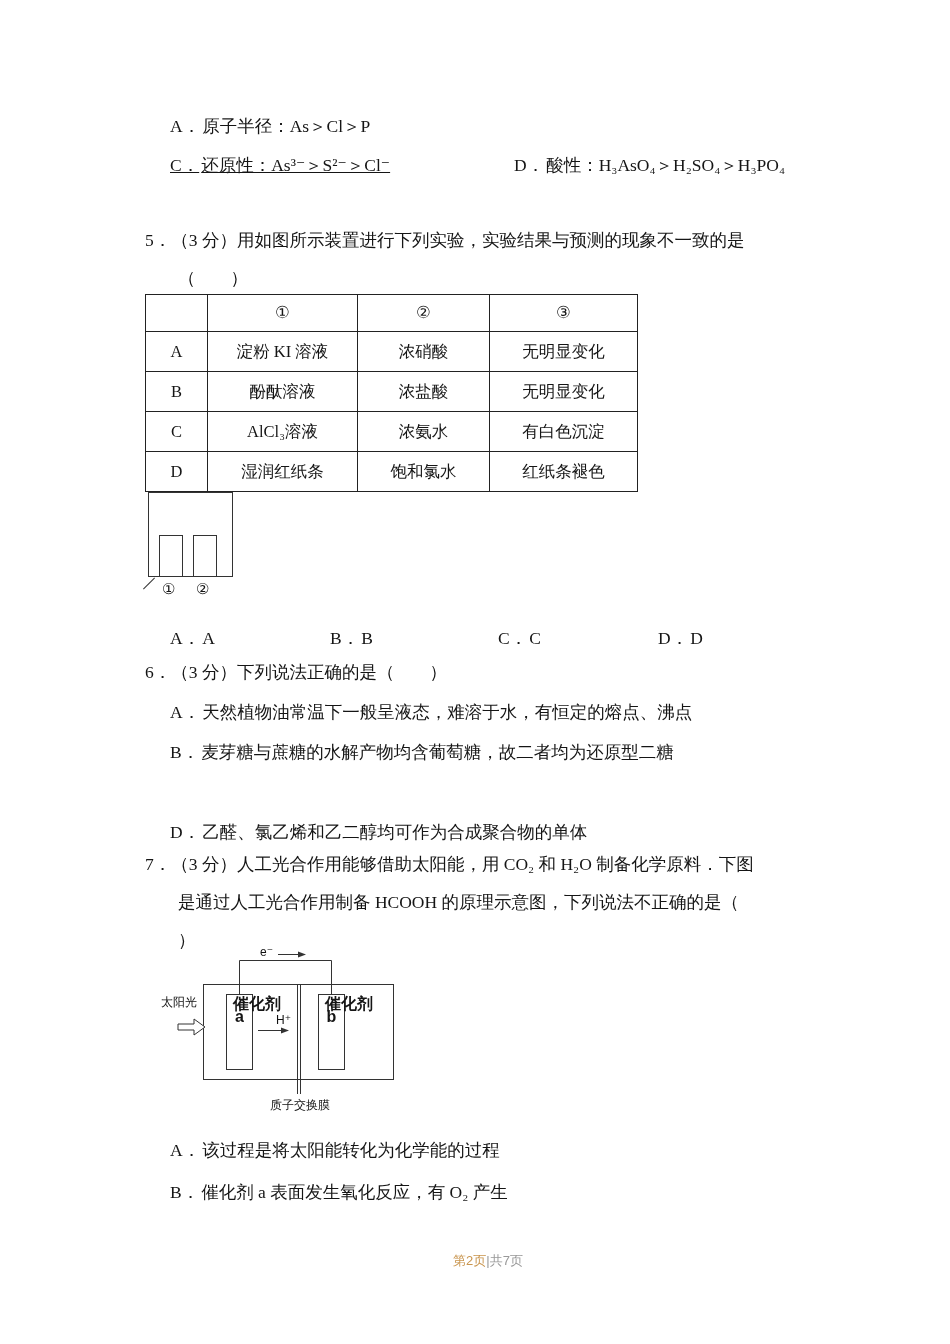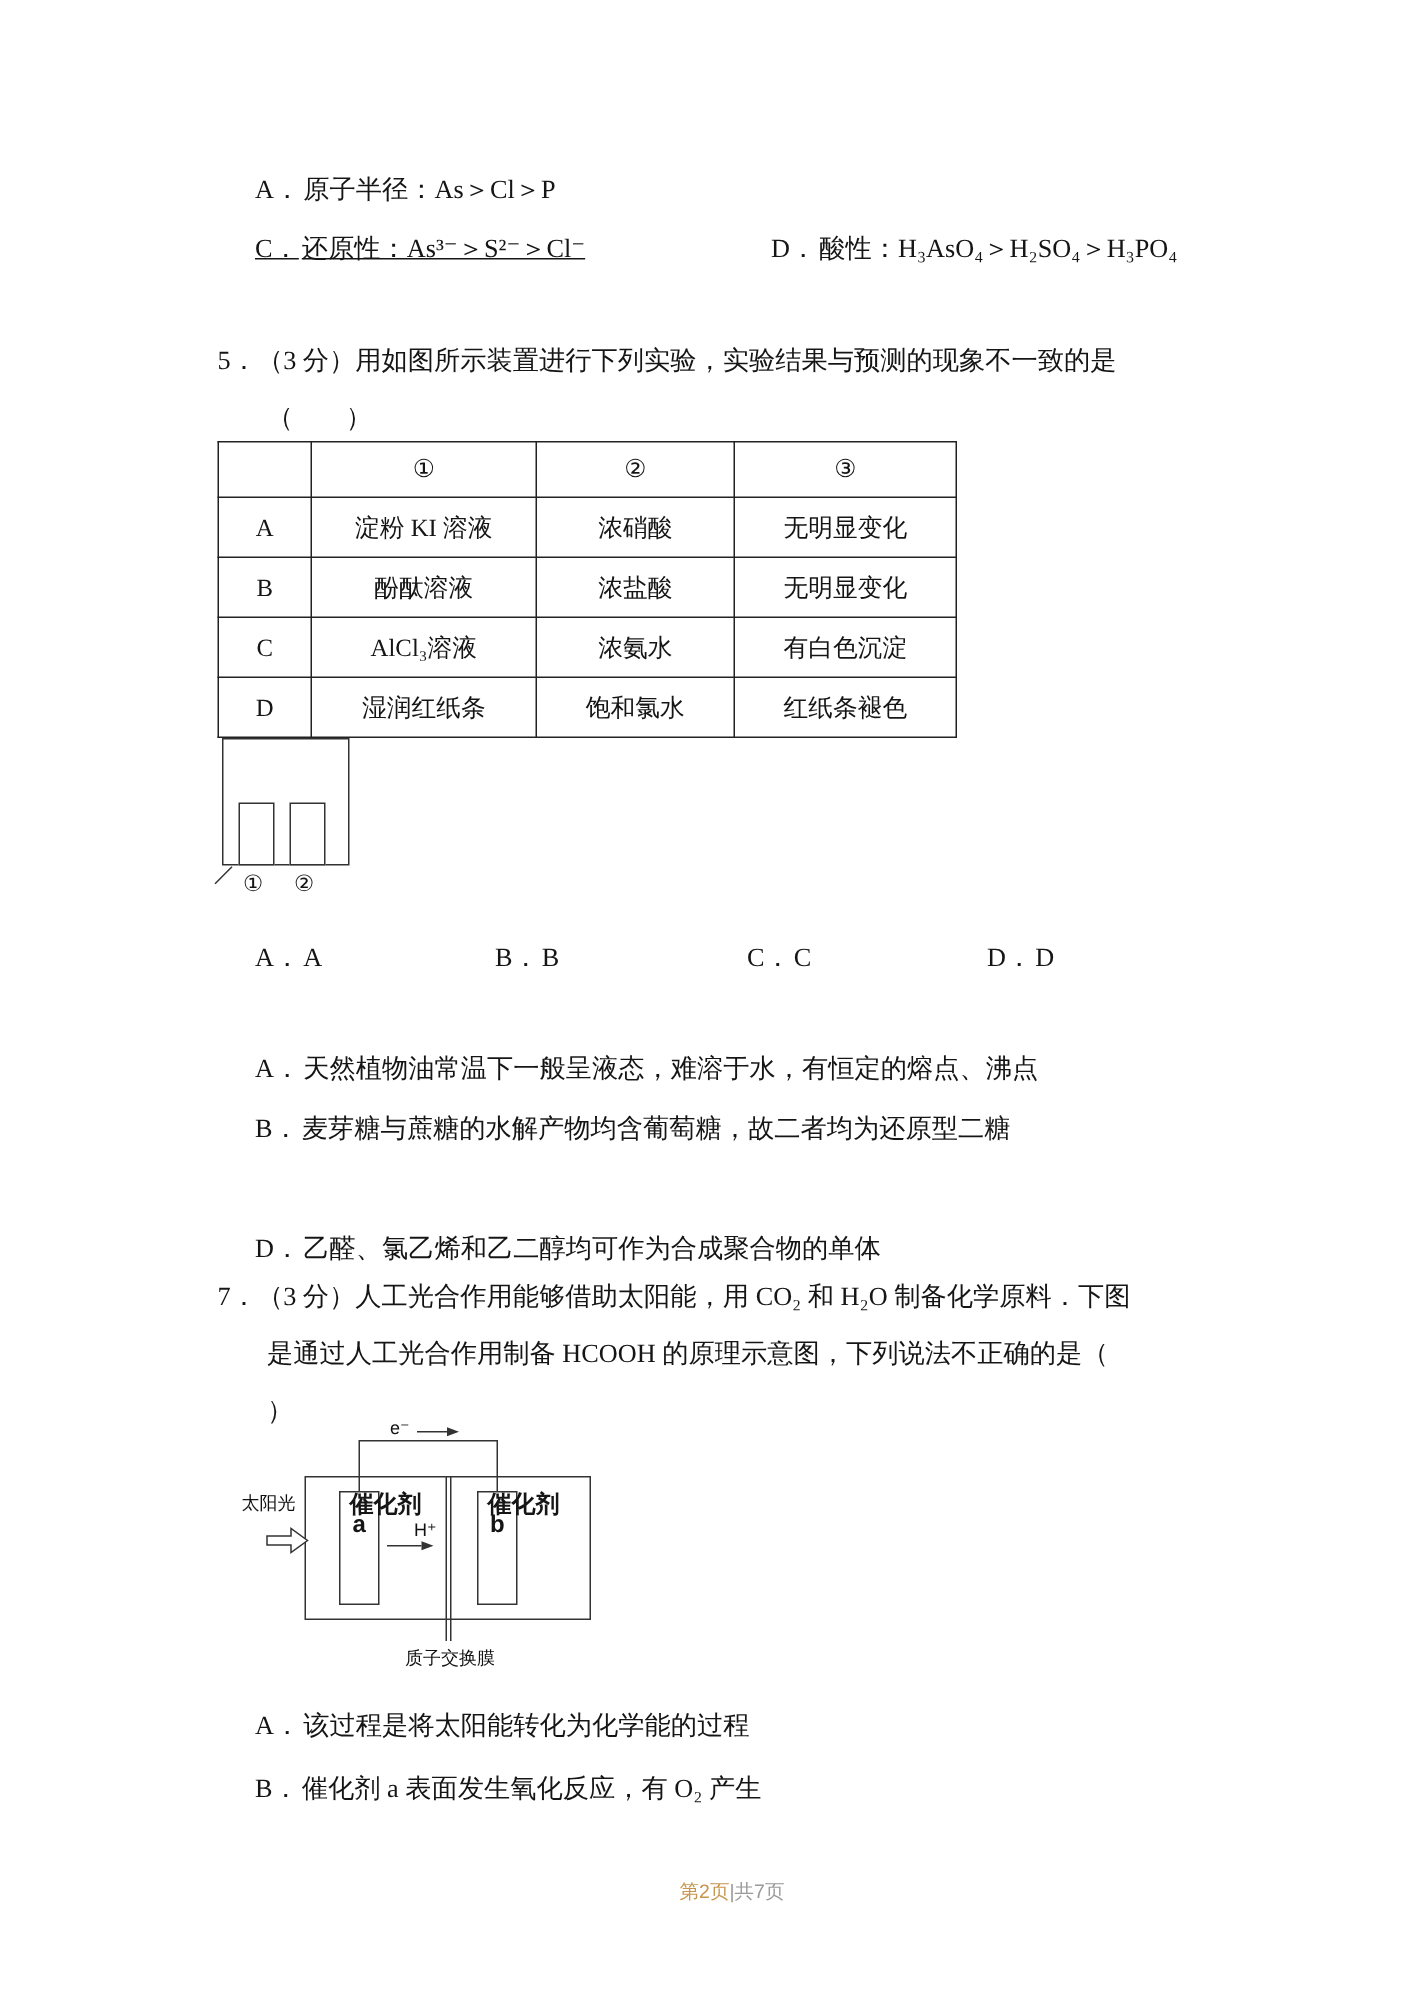--- a/index.html
+++ b/index.html
@@ -104,20 +104,23 @@
   <span class="abs" style="left:330px; top:626px;">
     <span class="opt-label">B．</span><span>B</span>
   </span>
   <span class="abs" style="left:498px; top:626px;">
     <span class="opt-label">C．</span><span>C</span>
   </span>
   <span class="abs" style="left:658px; top:626px;">
     <span class="opt-label">D．</span><span>D</span>
   </span>
 
+  <span class="abs" style="left:145px; top:660px;">
+    <span>6．</span><span>（3 分）下列说法正确的是（　　）</span>
+  </span>
   <span class="abs" style="left:170px; top:700px;">
     <span class="opt-label">A．</span><span>天然植物油常温下一般呈液态，难溶于水，有恒定的熔点、沸点</span>
   </span>
   <span class="abs" style="left:170px; top:740px;">
     <span class="opt-label">B．</span><span>麦芽糖与蔗糖的水解产物均含葡萄糖，故二者均为还原型二糖</span>
   </span>
   <span class="abs" style="left:170px; top:820px;">
     <span class="opt-label">D．</span><span>乙醛、氯乙烯和乙二醇均可作为合成聚合物的单体</span>
   </span>
 

